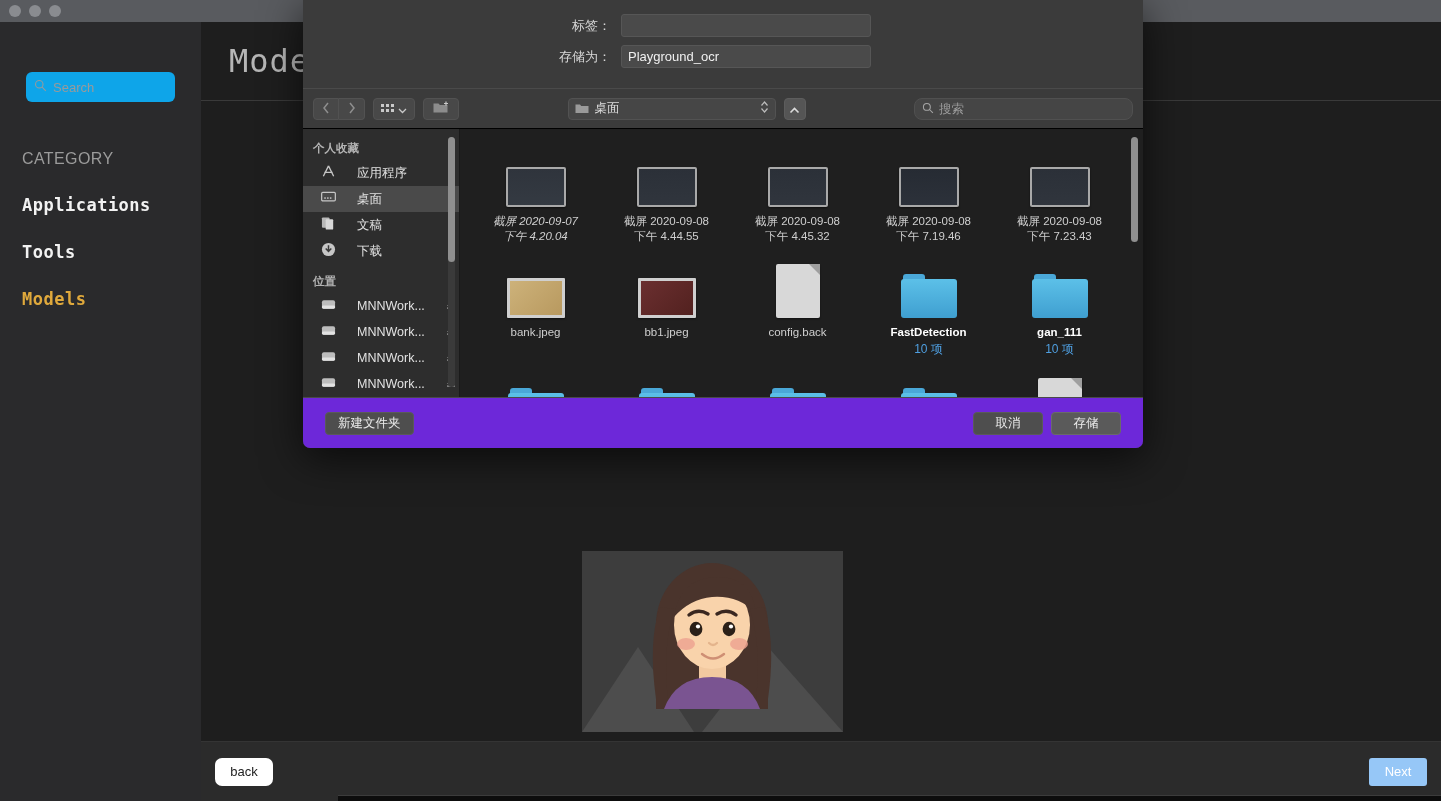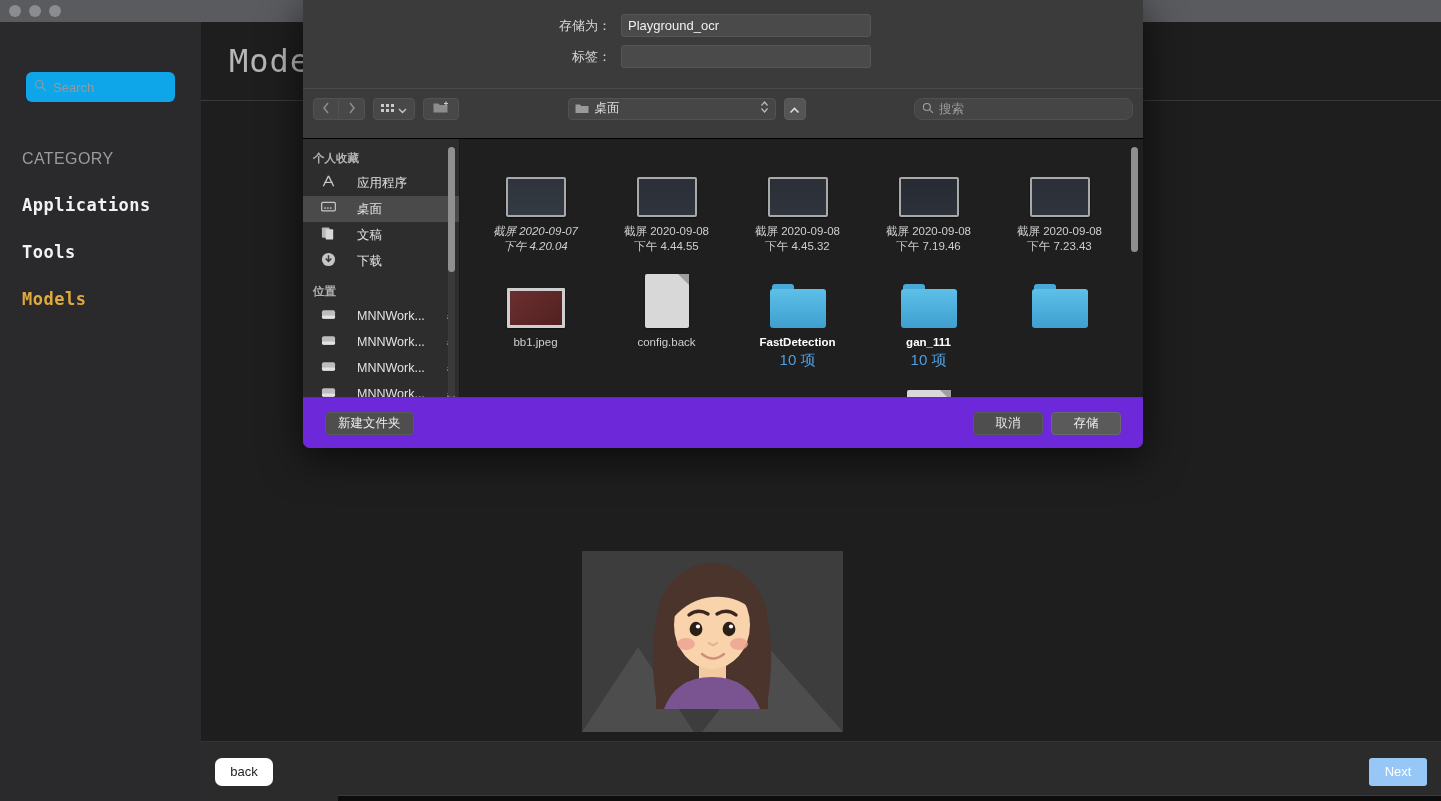--- a/index.html
+++ b/index.html
@@ -146,21 +146,21 @@
     width: 219px; height: 22px; background: #454545; border: 1px solid #505050;
     border-radius: 8px; display: flex; align-items: center; padding: 0 7px;
     gap: 5px; margin-left: auto;
   }
   .dlg-search input {
     border: 0; outline: 0; background: transparent; color: #ddd;
     font-size: 12.5px; width: 100%; font-family: "Liberation Sans", sans-serif;
   }
   .dlg-search input::placeholder { color: #9d9d9d; }
 
-  .browser { flex: 1; display: flex; min-height: 0; background: #fde047; border-top: 1px solid #000; margin-top: 10px; }
+  .browser { flex: 1; display: flex; min-height: 0; background: #fde047; border-top: 1px solid #000; }
 
   
   .dsb {
     width: 157px; background: #2d2d2d; flex: none; position: relative;
     padding-top: 8px; overflow: hidden; border-right: 1px solid #1a1a1a;
   }
   .dsb-head {
     font-size: 11.5px; color: #b4b4b4; font-weight: bold;
     padding: 4px 0 4px 10px;
   }
@@ -185,21 +185,21 @@
     display: grid; grid-template-columns: repeat(5, 1fr);
     padding: 16px 18px 0 10px; row-gap: 12px;
   }
   .fcell { display: flex; flex-direction: column; align-items: center; cursor: pointer; }
   .ficon { height: 62px; display: flex; align-items: flex-end; justify-content: center; }
   .fname {
     margin-top: 7px; font-size: 11.5px; color: #cfcfcf; text-align: center;
     line-height: 15px; max-width: 120px;
   }
   .fname.b { color: #fff; font-weight: bold; }
-  .fsub { font-size: 15px; color: #4f9fe0; margin-top: 1px; }
+  .fsub { font-size: 12px; color: #4f9fe0; margin-top: 1px; }
   .grid-scroll {
     position: absolute; right: 5px; top: 8px; width: 7px; height: 170px;
     background: transparent;
   }
   .grid-scroll i { display: block; width: 7px; height: 105px; background: #8f8f8f; border-radius: 4px; }
 
   .sheet-foot {
     height: 51px; background: #6d28d9; flex: none; border-top: 1px solid #4a4a4a;
     display: flex; align-items: center; padding: 0 22px;
   }
@@ -325,26 +325,26 @@
           <div class="bottom-edge"></div>
         </div>
       </div>
     </div>
   </div>
 
   <div class="sheet">
 
     <div class="sheet-top">
       <div class="field-row">
+        <div class="field-label">标签：</div>
+        <input class="field-input" value="" style="">
+      </div>
+      <div class="field-row">
         <div class="field-label">存储为：</div>
         <input class="field-input" value="Playground_ocr" style="">
-      </div>
-      <div class="field-row">
-        <div class="field-label">标签：</div>
-        <input class="field-input" value="" style="">
       </div>
     </div>
 
     <div class="toolbar">
       <div class="seg">
         <div class="seg-btn">
           <span>
             <svg width="8" height="12" viewBox="0 0 8 12">
                 <polyline points="6,1 2,6 6,11" fill="none" stroke="#8e8e8e" stroke-width="1.5"></polyline>
               </svg>
@@ -594,20 +594,26 @@
           <div class="fcell">
             <div class="ficon">
               <div class="shot">
                   <i style="background:linear-gradient(#2b3038,#30353d)"></i>
                 </div>
             </div>
             <div class="fname" style="white-space:pre-line;">截屏 2020-09-08
 下午 7.23.43</div>
           </div>
 
+          <div class="fcell">
+            <div class="ficon">
+              <div class="photo" style="background:linear-gradient(135deg,#cdb27a,#b8995f);border:3px solid #cfcfcf;"></div>
+            </div>
+            <div class="fname">bank.jpeg</div>
+          </div>
 
           <div class="fcell">
             <div class="ficon">
               <div class="photo" style="background:linear-gradient(135deg,#6b2f30,#52211f);border:3px solid #cfcfcf;"></div>
             </div>
             <div class="fname">bb1.jpeg</div>
           </div>
 
           <div class="fcell">
             <div class="ficon">

